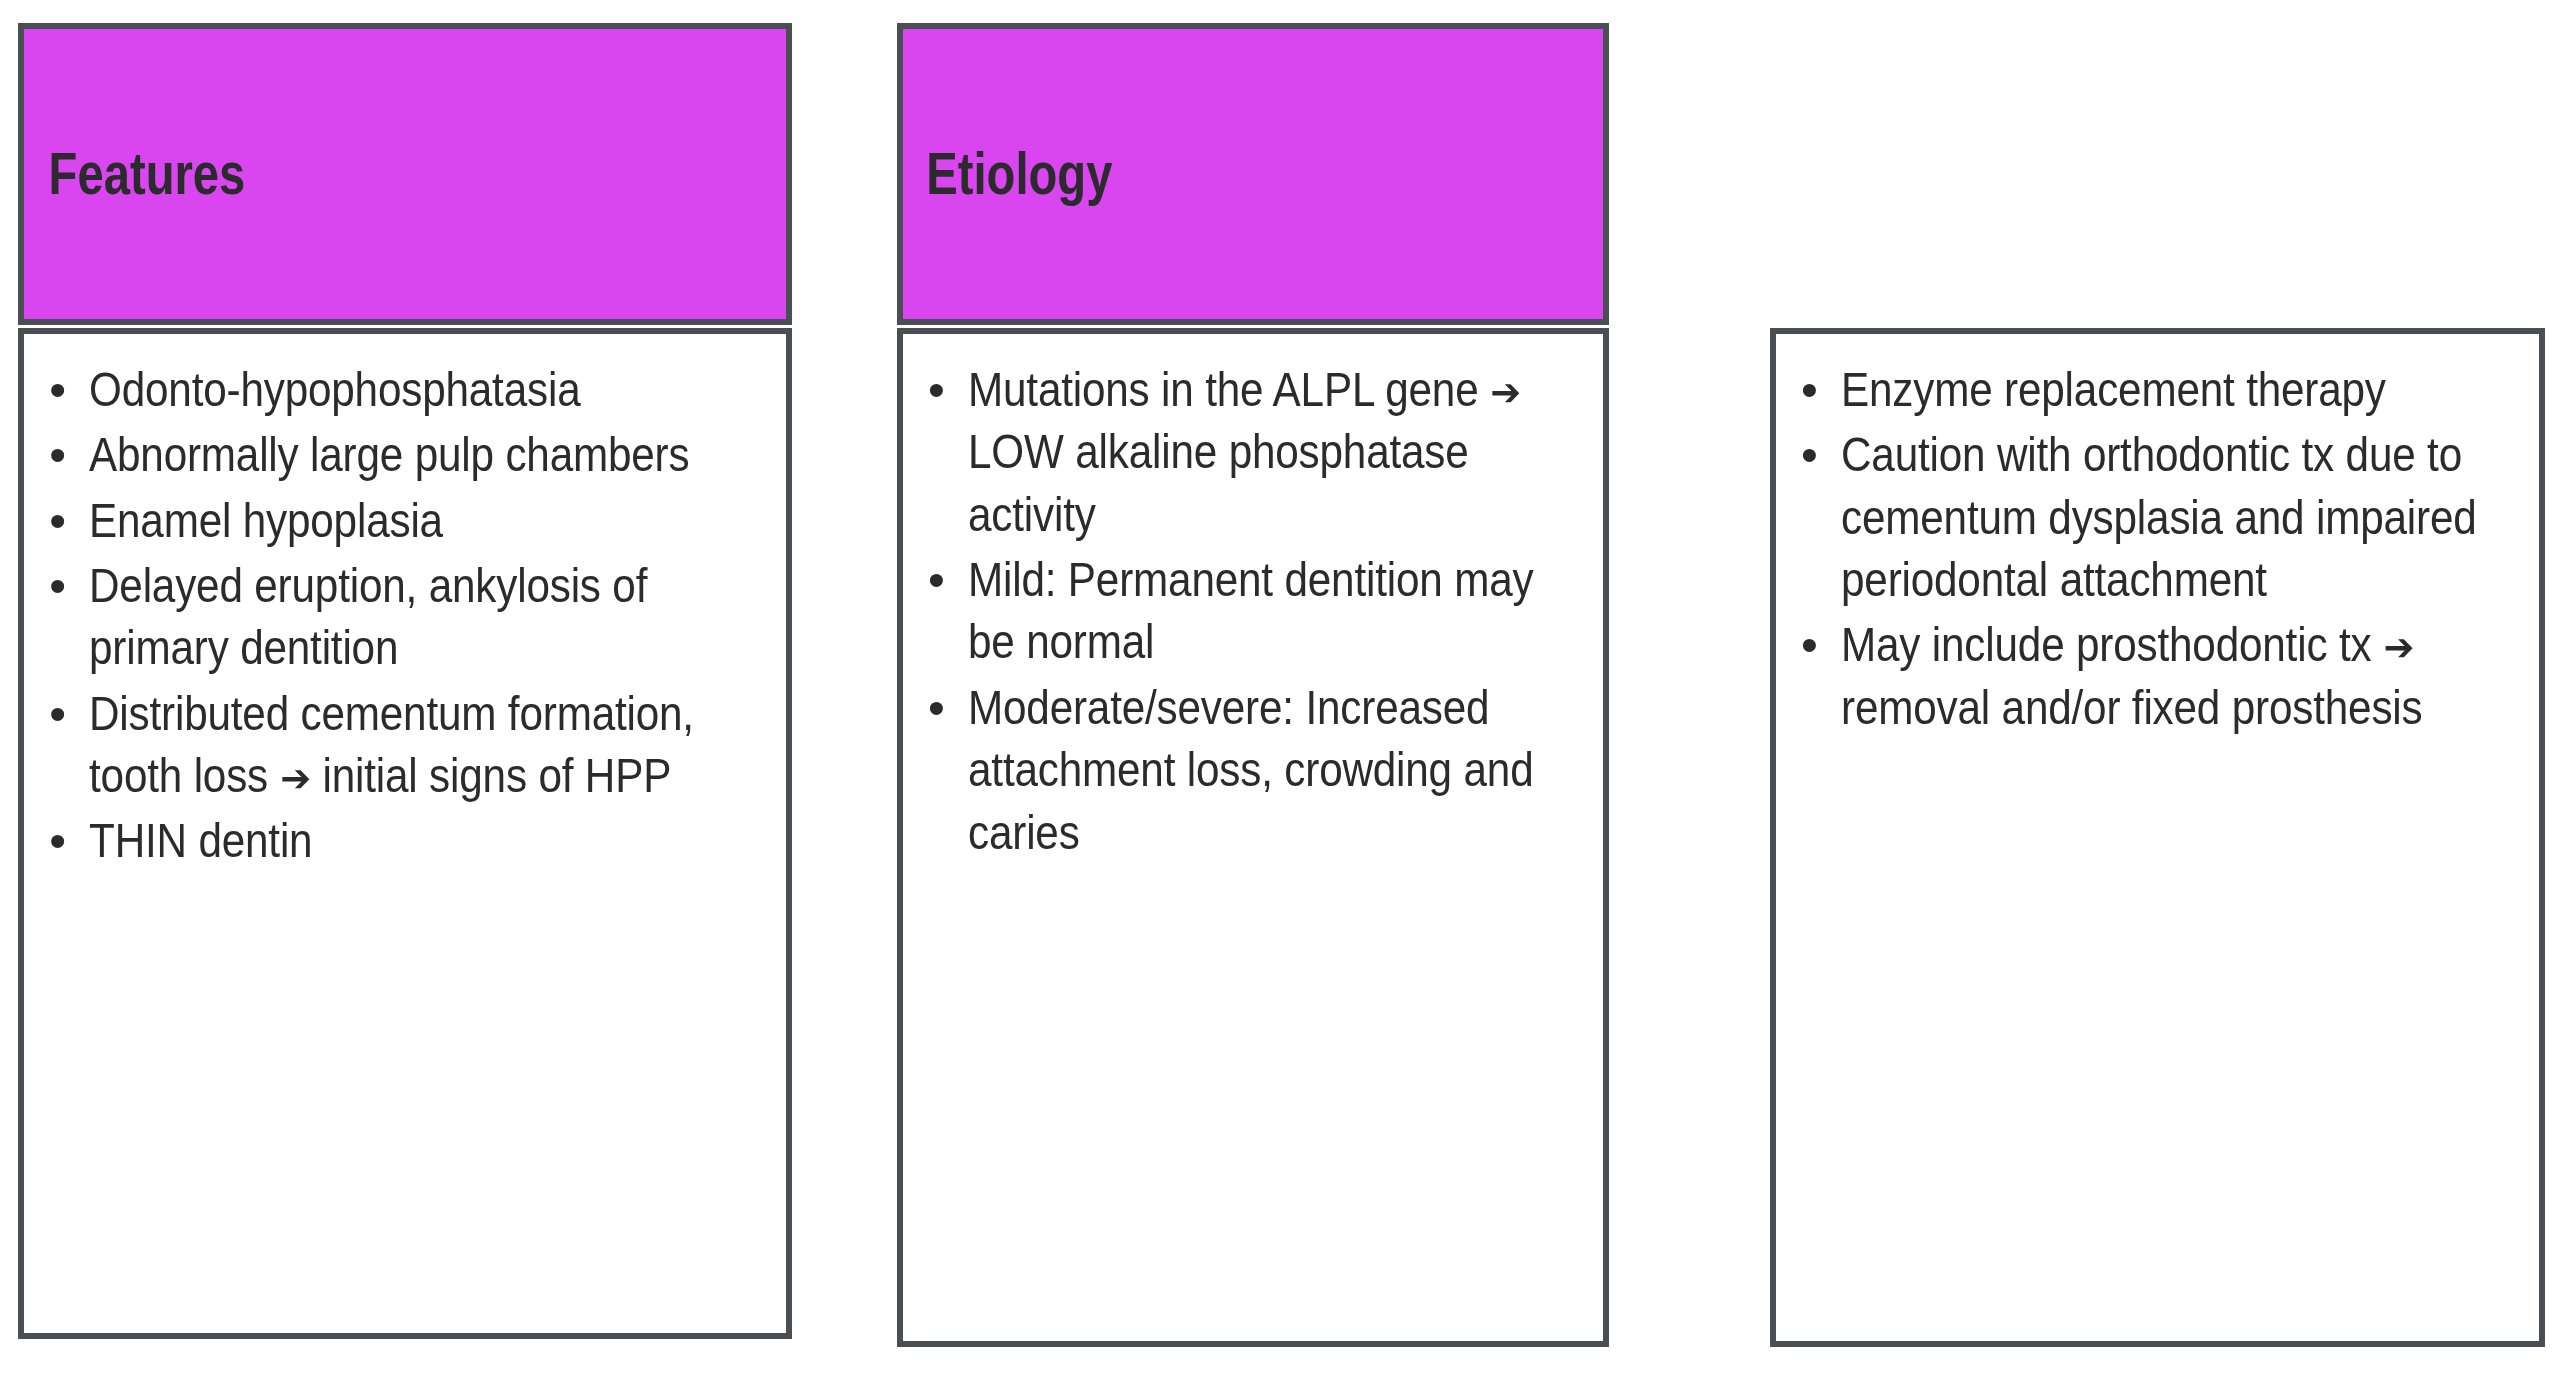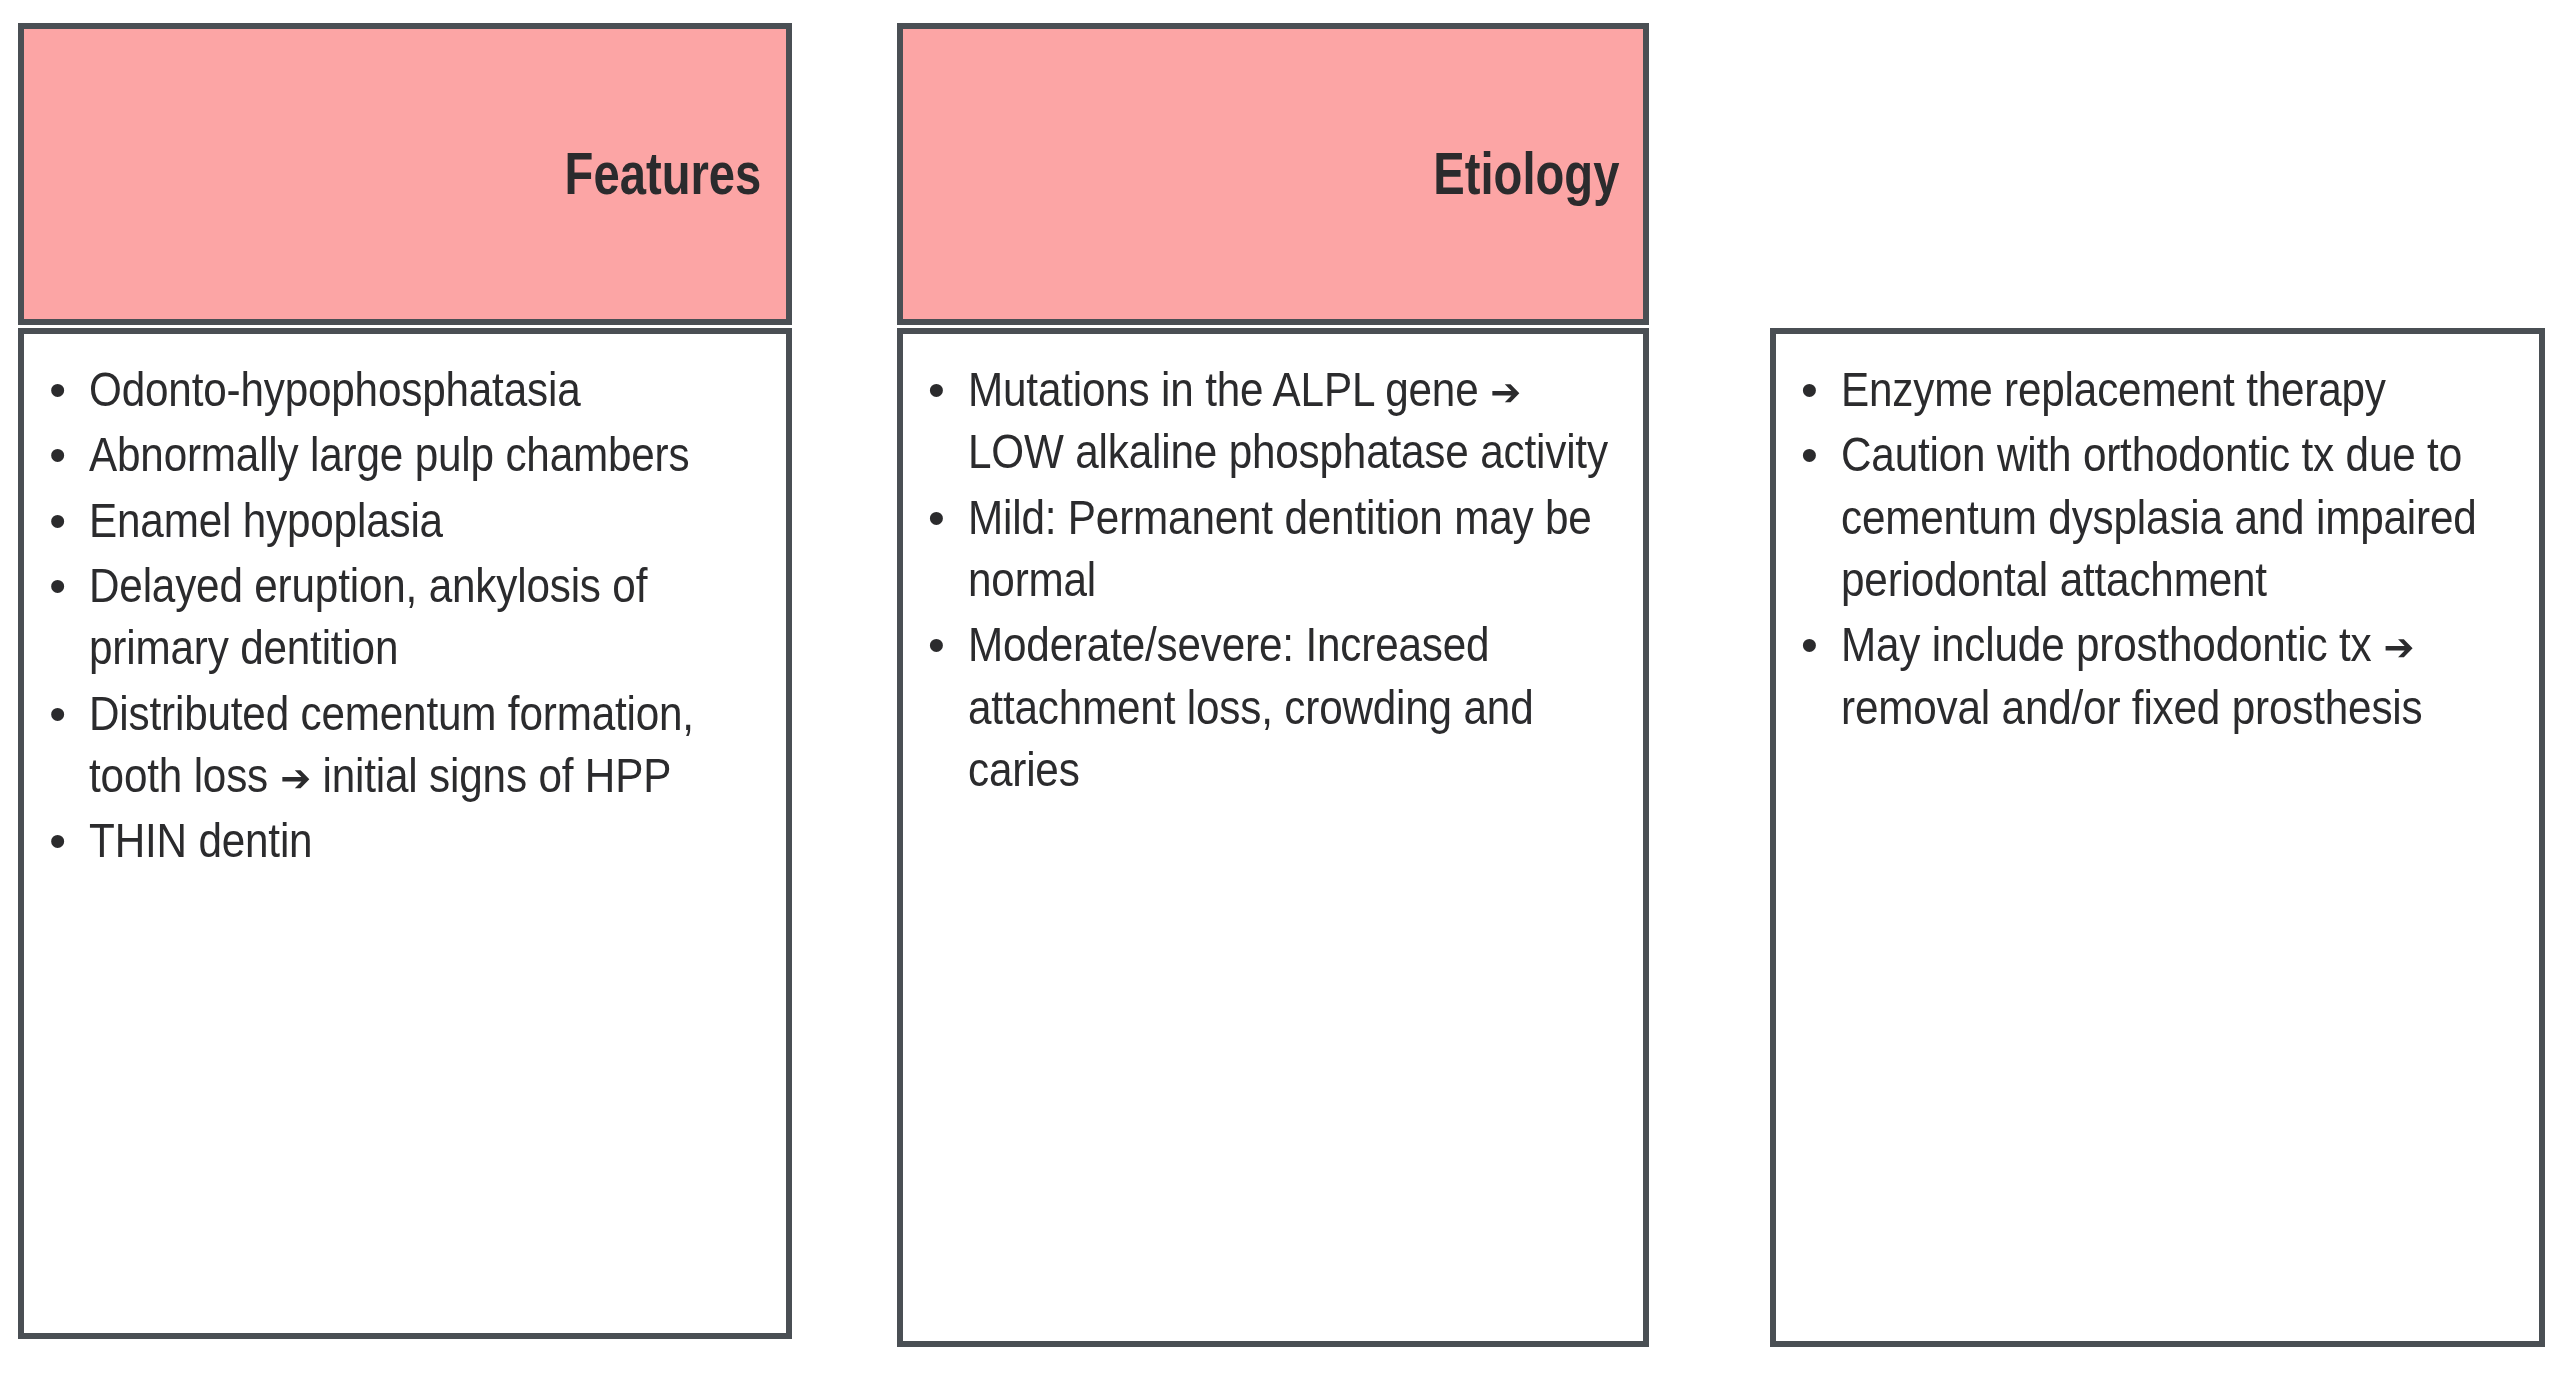--- a/index.html
+++ b/index.html
@@ -21,35 +21,35 @@
     width: 2576px;
     height: 1373px;
   }
 
   .column {
     position: absolute;
     top: 23px;
     height: 1325px;
   }
   .col-1 { left: 18.3px;   width: 774px; }
-  .col-2 { left: 897px; width: 712px; padding-left: 40px; }
+  .col-2 { left: 897px; width: 712px; }
   .col-3 { left: 1770px; width: 775px; }
 
   .header-box {
     position: absolute;
     left: 0;
     top: 0;
     width: 100%;
     height: 302px;
     box-sizing: border-box;
     border: 6.6px solid #4a4f54;
-    background: #fca5a5;
+    background: #d946ef;
     display: flex;
     align-items: center;
-    justify-content: flex-end;
+    justify-content: flex-start;
   }
   .header-title {
     font-size: 59px;
     font-weight: bold;
     color: #2b2b2d;
     letter-spacing: 0px;
     line-height: 1;
     transform: scaleX(0.80);
     transform-origin: center center;
     white-space: nowrap;

